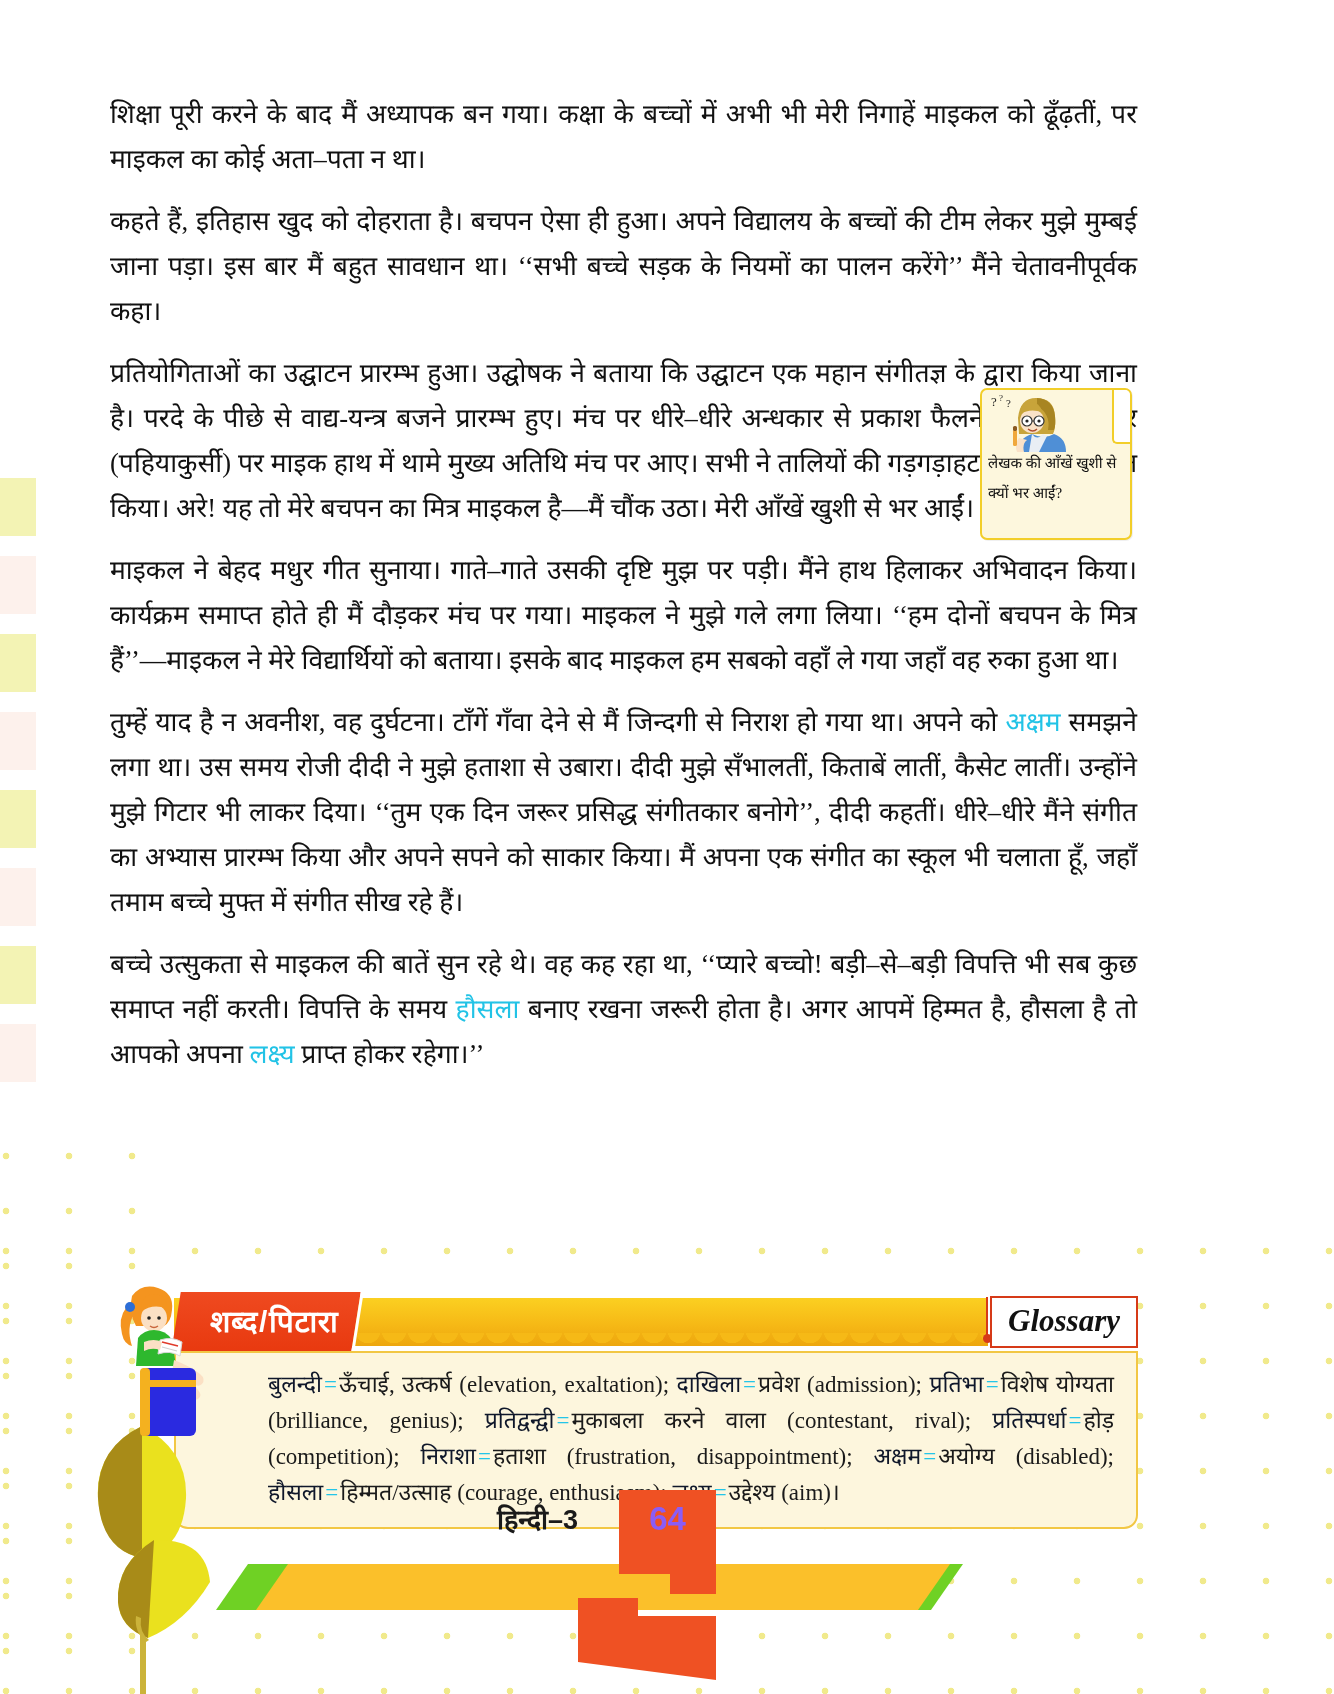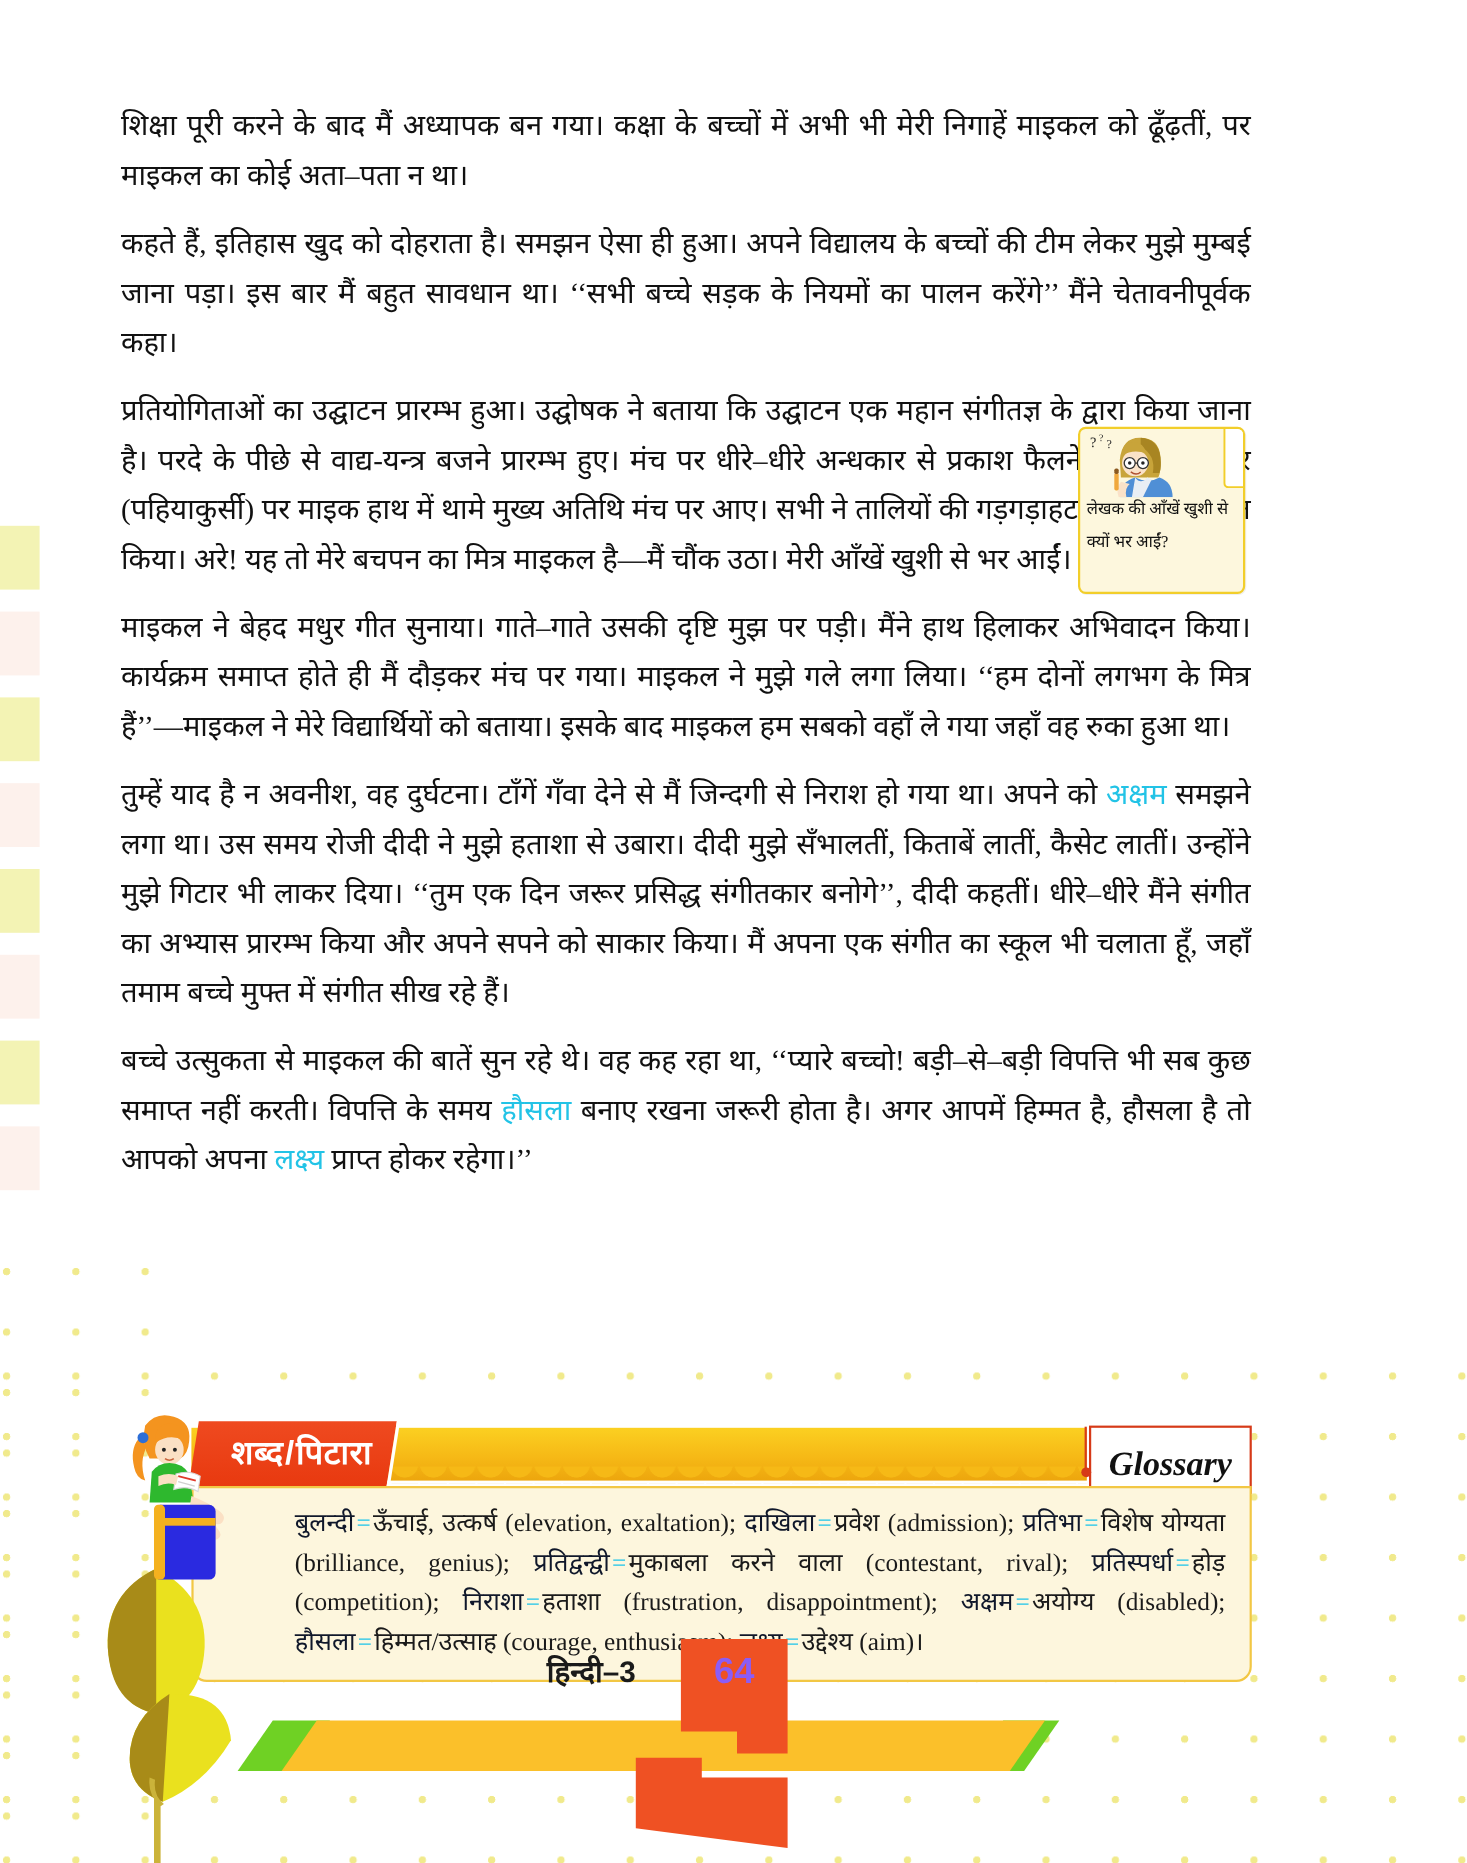--- a/index.html
+++ b/index.html
@@ -104,21 +104,21 @@
     border-right:3px solid #ffffff;
   }
   #gl-tag > span { display:inline-block; transform:skewX(9deg); }
   #gl-tag .slash { color:#ffffff; padding:0 1px; }
   #gl-girl {
     position:absolute; left:0px; top:-10px; width:92px; height:160px; z-index:4;
   }
   #gl-glossary {
     position:absolute; right:0; top:4px;
     background:#ffffff; border:2px solid #d63a18;
-    padding:13px 16px 5px 16px;
+    padding:3px 16px 5px 16px;
     font-style:italic; font-weight:bold;
     font-family:"Liberation Serif","DejaVu Serif",serif;
     font-size:31px; line-height:40px; color:#111;
   }
   #gl-dot {
     position:absolute; right:146px; top:42px;
     width:9px; height:9px; border-radius:50%; background:#d63a18; z-index:5;
   }
   #gl-dot-line {
     position:absolute; right:150px; top:5px; width:2px; height:42px;
@@ -173,23 +173,23 @@
     <div class="edge-block eb-p" style="top:868px;height:58px;"></div>
     <div class="edge-block eb-y" style="top:946px;height:58px;"></div>
     <div class="edge-block eb-p" style="top:1024px;height:58px;"></div>
   </div>
 
   <div class="dot-field" id="dots-bottom"></div>
   <div class="dot-field" id="dots-left"></div>
 
   <div id="content">
     <p class="para">शिक्षा पूरी करने के बाद मैं अध्यापक बन गया। कक्षा के बच्चों में अभी भी मेरी निगाहें माइकल को ढूँढ़तीं, पर माइकल का कोई अता–पता न था।</p>
-    <p class="para">कहते हैं, इतिहास खुद को दोहराता है। समझन ऐसा ही हुआ। अपने विद्यालय के बच्चों की टीम लेकर मुझे मुम्बई जाना पड़ा। इस बार मैं बहुत सावधान था। ‘‘सभी बच्चे सड़क के नियमों का पालन करेंगे’’ मैंने चेतावनीपूर्वक कहा।</p>
+    <p class="para">कहते हैं, इतिहास खुद को दोहराता है। बचपन ऐसा ही हुआ। अपने विद्यालय के बच्चों की टीम लेकर मुझे मुम्बई जाना पड़ा। इस बार मैं बहुत सावधान था। ‘‘सभी बच्चे सड़क के नियमों का पालन करेंगे’’ मैंने चेतावनीपूर्वक कहा।</p>
     <p class="para">प्रतियोगिताओं का उद्घाटन प्रारम्भ हुआ। उद्घोषक ने बताया कि उद्घाटन एक महान संगीतज्ञ के द्वारा किया जाना है। परदे के पीछे से वाद्य-यन्त्र बजने प्रारम्भ हुए। मंच पर धीरे–धीरे अन्धकार से प्रकाश फैलने लगा। ह्वीलचेयर (पहियाकुर्सी) पर माइक हाथ में थामे मुख्य अतिथि मंच पर आए। सभी ने तालियों की गड़गड़ाहट से उनका स्वागत किया। अरे! यह तो मेरे बचपन का मित्र माइकल है—मैं चौंक उठा। मेरी आँखें खुशी से भर आईं।</p>
-    <p class="para">माइकल ने बेहद मधुर गीत सुनाया। गाते–गाते उसकी दृष्टि मुझ पर पड़ी। मैंने हाथ हिलाकर अभिवादन किया। कार्यक्रम समाप्त होते ही मैं दौड़कर मंच पर गया। माइकल ने मुझे गले लगा लिया। ‘‘हम दोनों लगभग के मित्र हैं’’—माइकल ने मेरे विद्यार्थियों को बताया। इसके बाद माइकल हम सबको वहाँ ले गया जहाँ वह रुका हुआ था।</p>
+    <p class="para">माइकल ने बेहद मधुर गीत सुनाया। गाते–गाते उसकी दृष्टि मुझ पर पड़ी। मैंने हाथ हिलाकर अभिवादन किया। कार्यक्रम समाप्त होते ही मैं दौड़कर मंच पर गया। माइकल ने मुझे गले लगा लिया। ‘‘हम दोनों बचपन के मित्र हैं’’—माइकल ने मेरे विद्यार्थियों को बताया। इसके बाद माइकल हम सबको वहाँ ले गया जहाँ वह रुका हुआ था।</p>
 
     <p class="para"><span>तुम्हें याद है न अवनीश, वह दुर्घटना। टाँगें गँवा देने से मैं जिन्दगी से निराश हो गया था। अपने को </span><span class="hl">अक्षम</span><span> समझने लगा था। उस समय रोजी दीदी ने मुझे हताशा से उबारा। दीदी मुझे सँभालतीं, किताबें लातीं, कैसेट लातीं। उन्होंने मुझे गिटार भी लाकर दिया। ‘‘तुम एक दिन जरूर प्रसिद्ध संगीतकार बनोगे’’, दीदी कहतीं। धीरे–धीरे मैंने संगीत का अभ्यास प्रारम्भ किया और अपने सपने को साकार किया। मैं अपना एक संगीत का स्कूल भी चलाता हूँ, जहाँ तमाम बच्चे मुफ्त में संगीत सीख रहे हैं।</span></p>
 
     <p class="para"><span>बच्चे उत्सुकता से माइकल की बातें सुन रहे थे। वह कह रहा था, ‘‘प्यारे बच्चो! बड़ी–से–बड़ी विपत्ति भी सब कुछ समाप्त नहीं करती। विपत्ति के समय </span><span class="hl">हौसला</span><span> बनाए रखना जरूरी होता है। अगर आपमें हिम्मत है, हौसला है तो आपको अपना </span><span class="hl">लक्ष्य</span><span> प्राप्त होकर रहेगा।’’</span></p>
   </div>
 
   <div id="callout">
     <svg id="callout-art" viewBox="0 0 152 62">
 
       <text x="9" y="16" font-size="13" font-family="Liberation Serif, serif" fill="#222">?</text>

